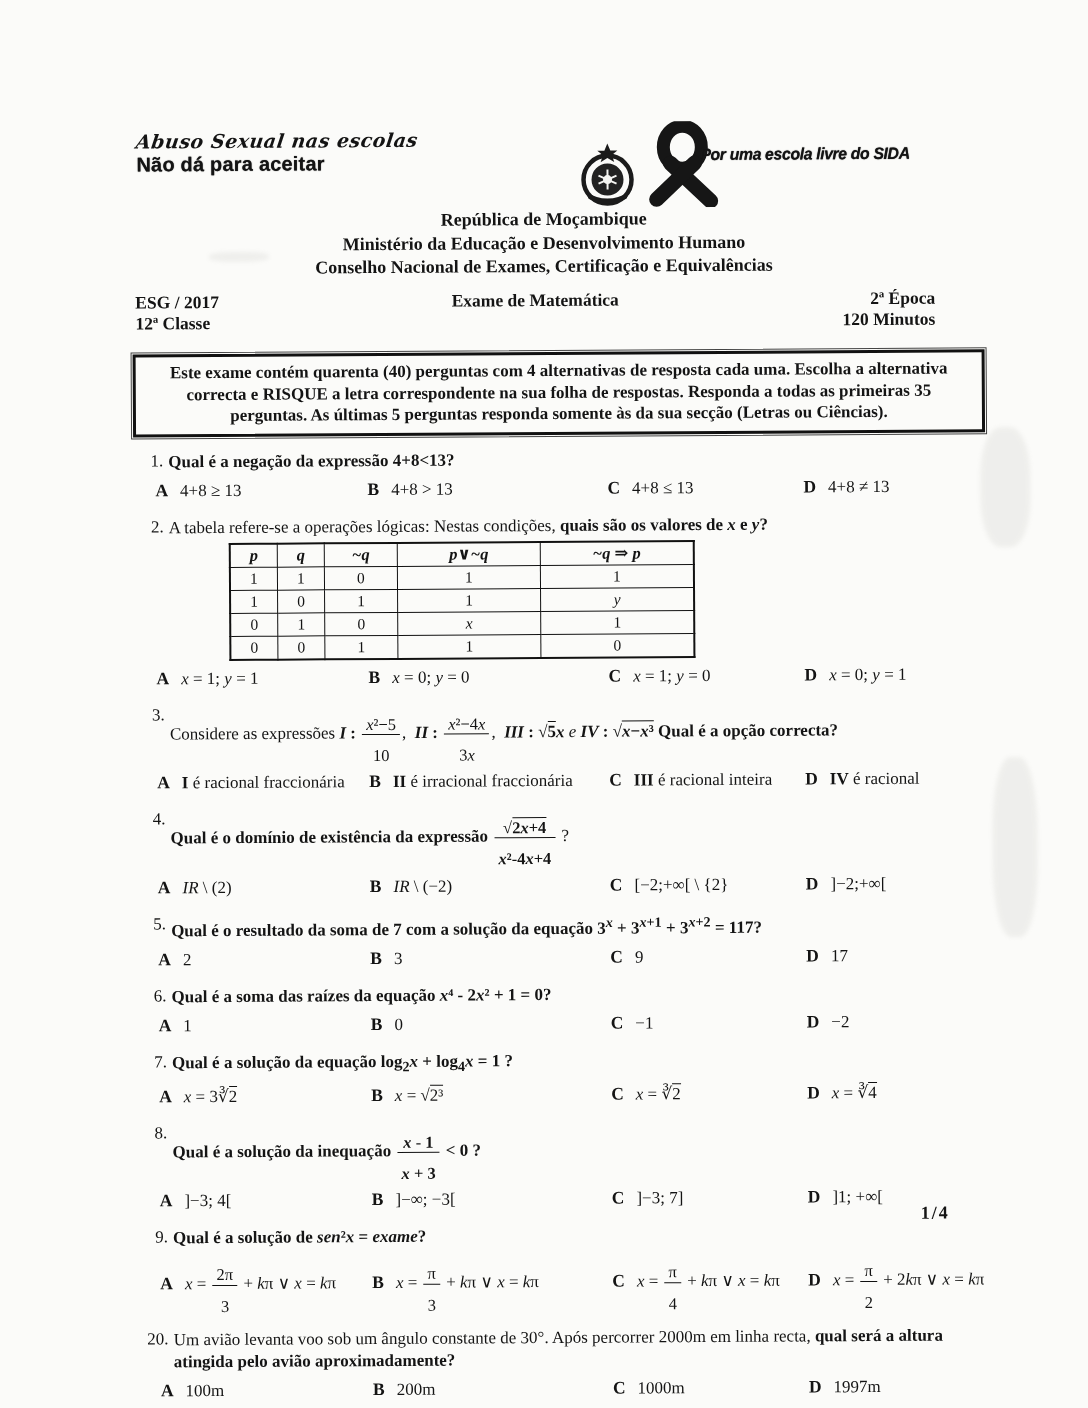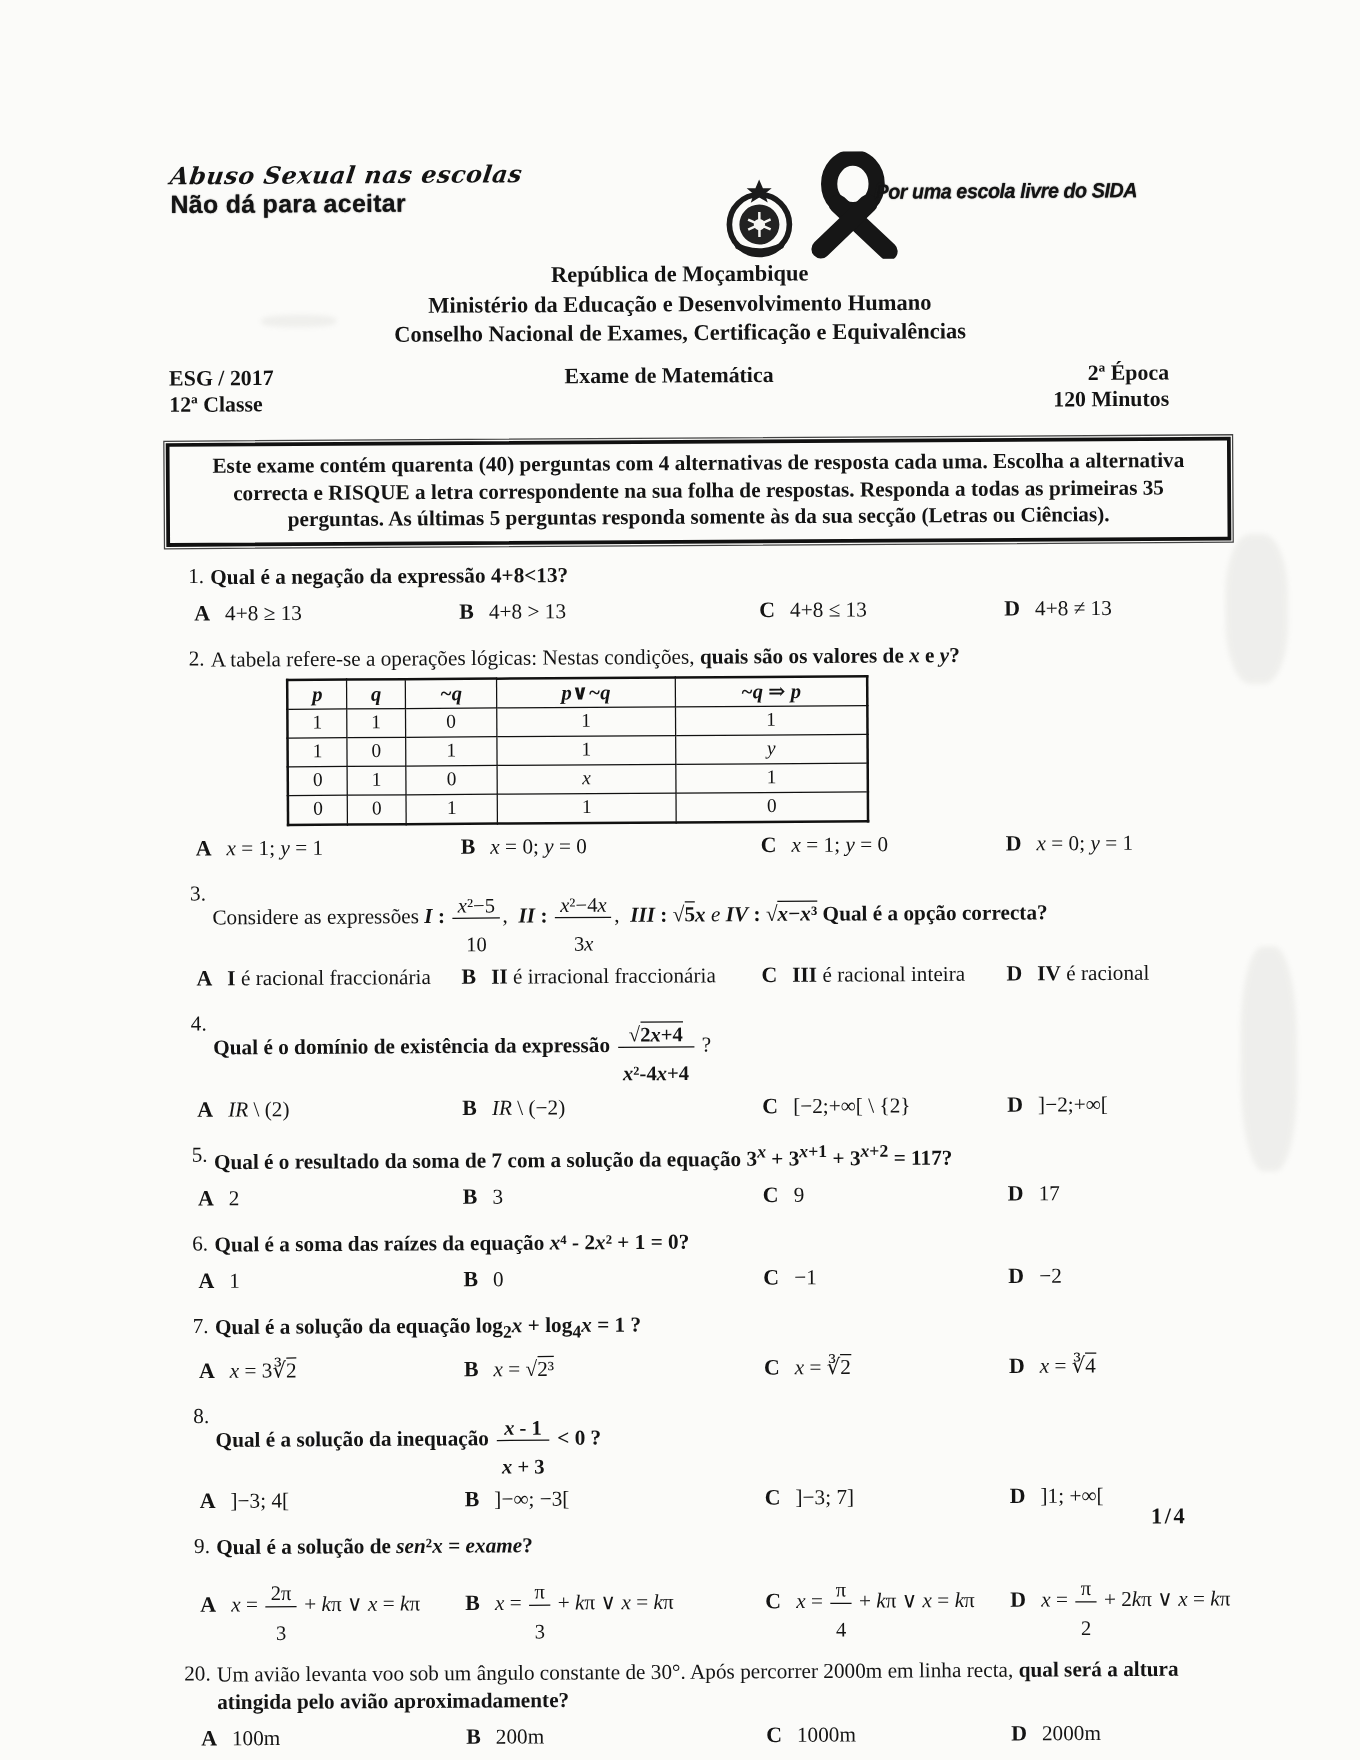--- a/index.html
+++ b/index.html
@@ -295,21 +295,21 @@
   <div class="question">
     <div class="q-line">
       <span class="q-num">20.</span>
       <span class="q-stem">Um avião levanta voo sob um ângulo constante de 30°. Após percorrer 2000m em linha recta, <b>qual será a altura atingida pelo avião aproximadamente?</b></span>
     </div>
 
     <div class="opts">
               <div class="opt"><b class="opt-letter">A</b><span class="opt-body">100m</span></div>
               <div class="opt"><b class="opt-letter">B</b><span class="opt-body">200m</span></div>
               <div class="opt"><b class="opt-letter">C</b><span class="opt-body">1000m</span></div>
-              <div class="opt"><b class="opt-letter">D</b><span class="opt-body">2000m</span></div>
+              <div class="opt"><b class="opt-letter">D</b><span class="opt-body">1997m</span></div>
             </div>
   </div>
 </div>
     </div>
 
     <div class="page-number">1/4</div>
 
     <div class="scan-smudge" style="left:210px;top:250px;width:60px;height:10px;"></div>
     <div class="scan-smudge" style="left:980px;top:430px;width:50px;height:120px;"></div>
     <div class="scan-smudge" style="left:990px;top:760px;width:45px;height:180px;"></div>

